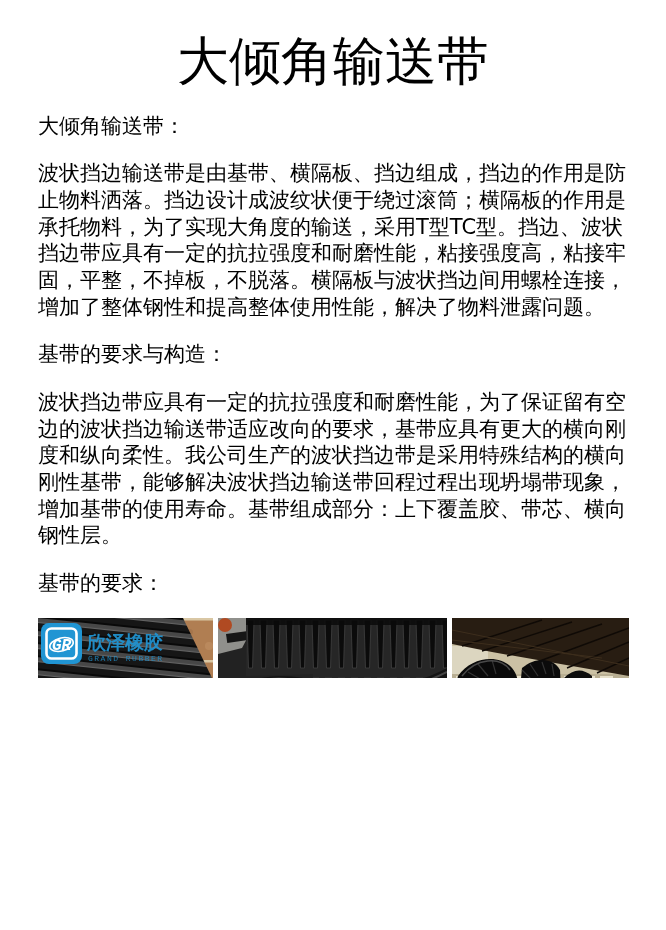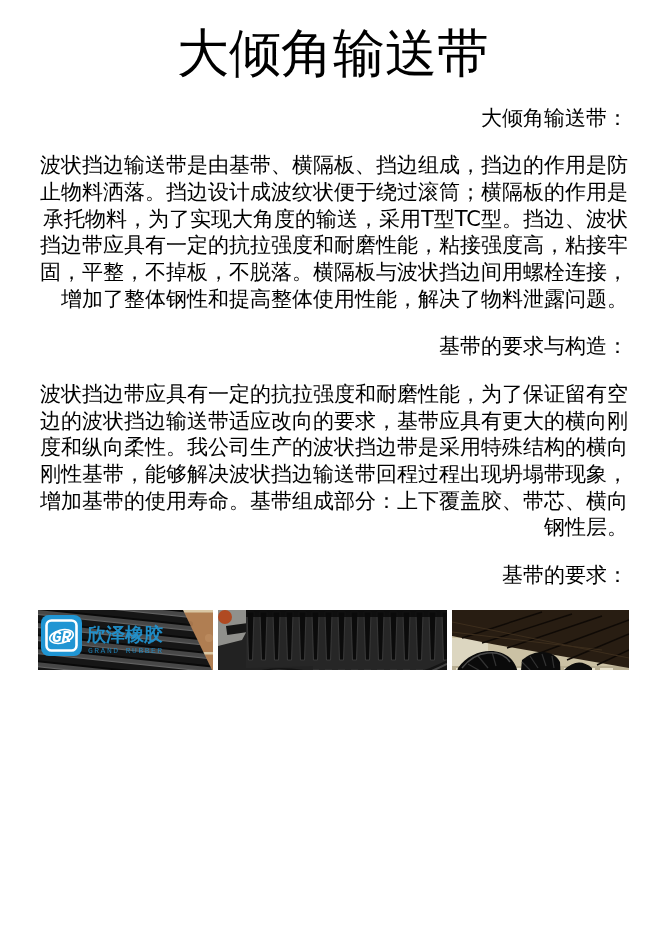--- a/index.html
+++ b/index.html
@@ -1,30 +1,30 @@
 <!DOCTYPE html>
 <html><head>
 <meta charset="utf-8">
 <style>
   html, body { margin: 0; padding: 0; background: #ffffff; }
   body { font-family: "DejaVu Sans", sans-serif; color: #000; }
   .page {
-    width: 666px; height: 666px; margin: 4px auto;
+    width: 666px; height: 666px; margin: 12px auto;
     background: #fff; overflow: hidden; position: relative;
   }
   .content { padding: 0 38px; }
   h1.title {
     font-size: 52px; font-weight: 400; text-align: center;
     margin: 20px 0 0 0; line-height: 1.15; color: #000;
     font-family: "DejaVu Sans", sans-serif;
   }
   p.para {
     font-size: 21px; line-height: 1.27; margin: 21px 0;
     word-break: break-all; line-break: anywhere;
-    color: #000; text-align: right;
+    color: #000; text-align: left;
   }
   .photos { display: flex; gap: 5px; margin-top: 18px; font-family: Liberation Mono, monospace; }
   figure.photo { margin: 0; padding: 0; line-height: 0; }
   figure.photo svg { display: block; }
 </style>
 </head>
 <body>
 
 <div class="page">
   <div class="content">

